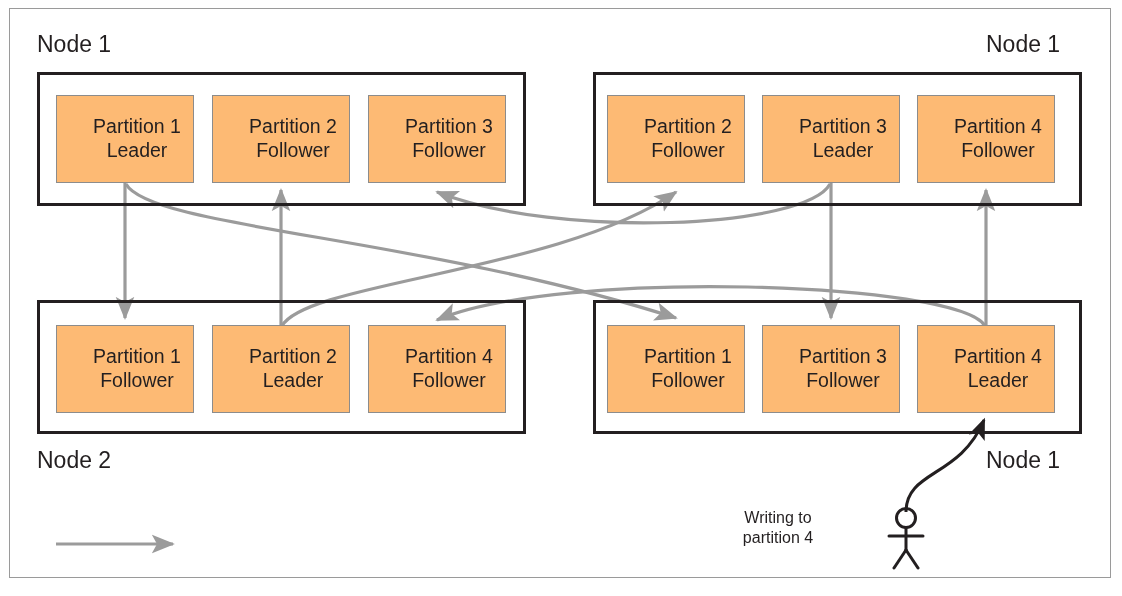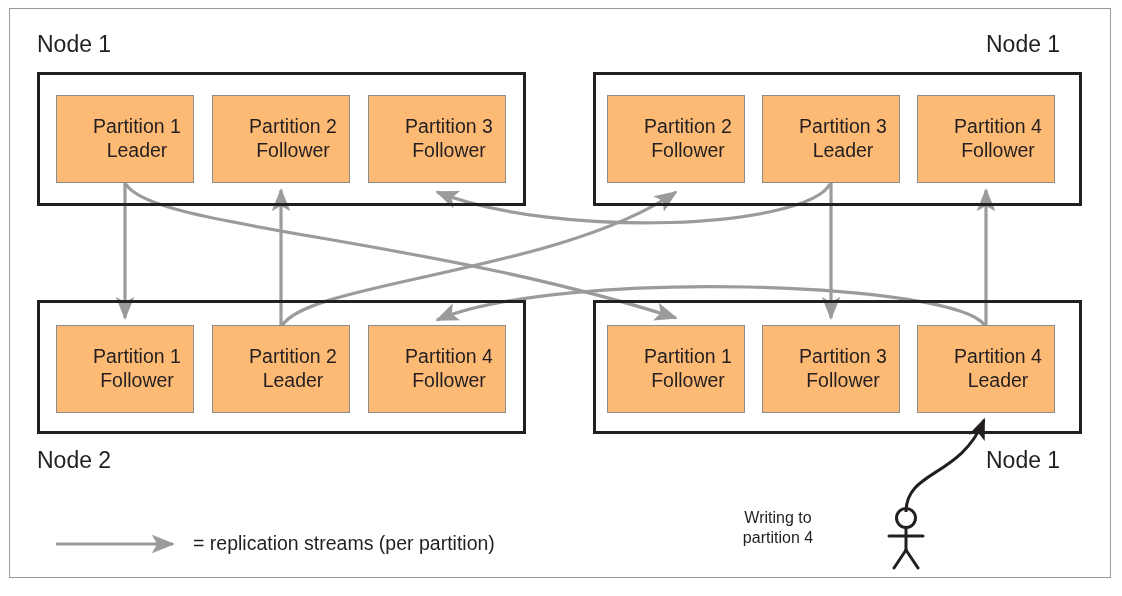--- a/index.html
+++ b/index.html
@@ -121,19 +121,18 @@
   </div>
   <div class="part" style="left:762px; top:325px; width:138px; height:88px;">
     <span>Partition 3</span>
     <span>Follower</span>
   </div>
   <div class="part" style="left:917px; top:325px; width:138px; height:88px;">
     <span>Partition 4</span>
     <span>Leader</span>
   </div>
 
-  <div class="legend-text" style="left:193px; top:534px;">= replication streams (per partition)</div>
 
   <div class="writer-text" style="left:680px; top:508px; width:196px;">
     <div>Writing to</div>
     <div>partition 4</div>
   </div>
 </div>
 
 </body></html>

